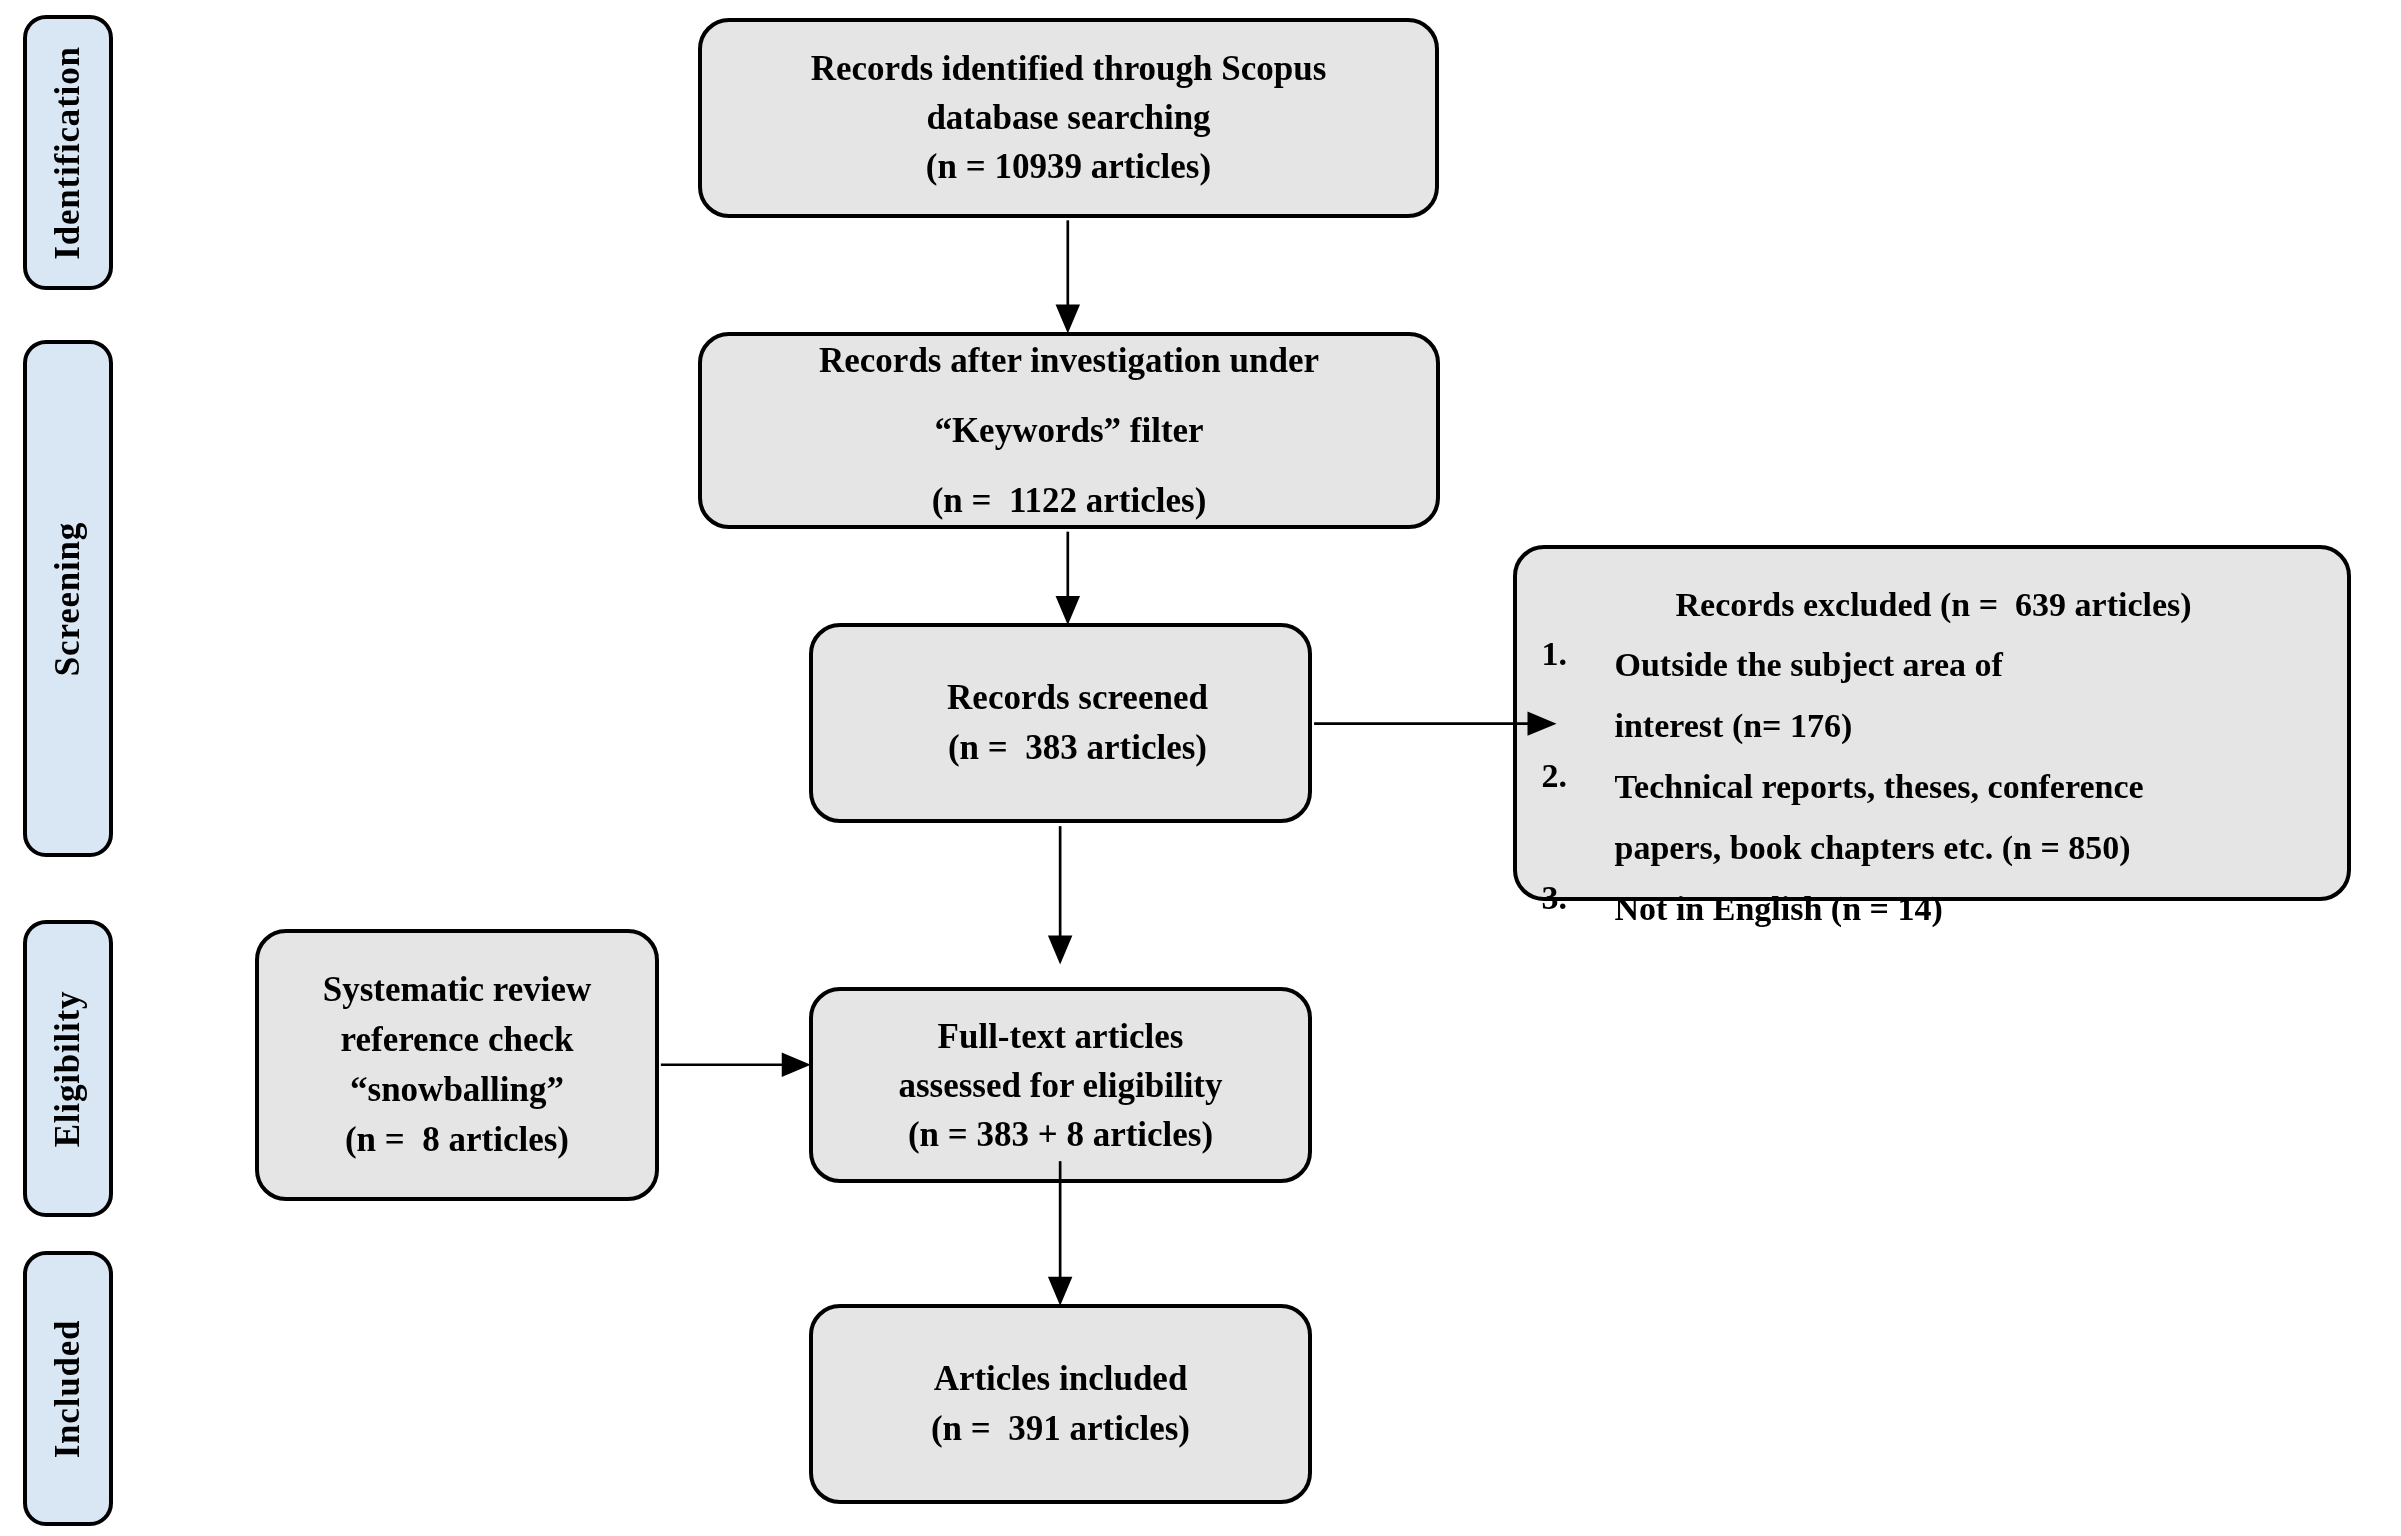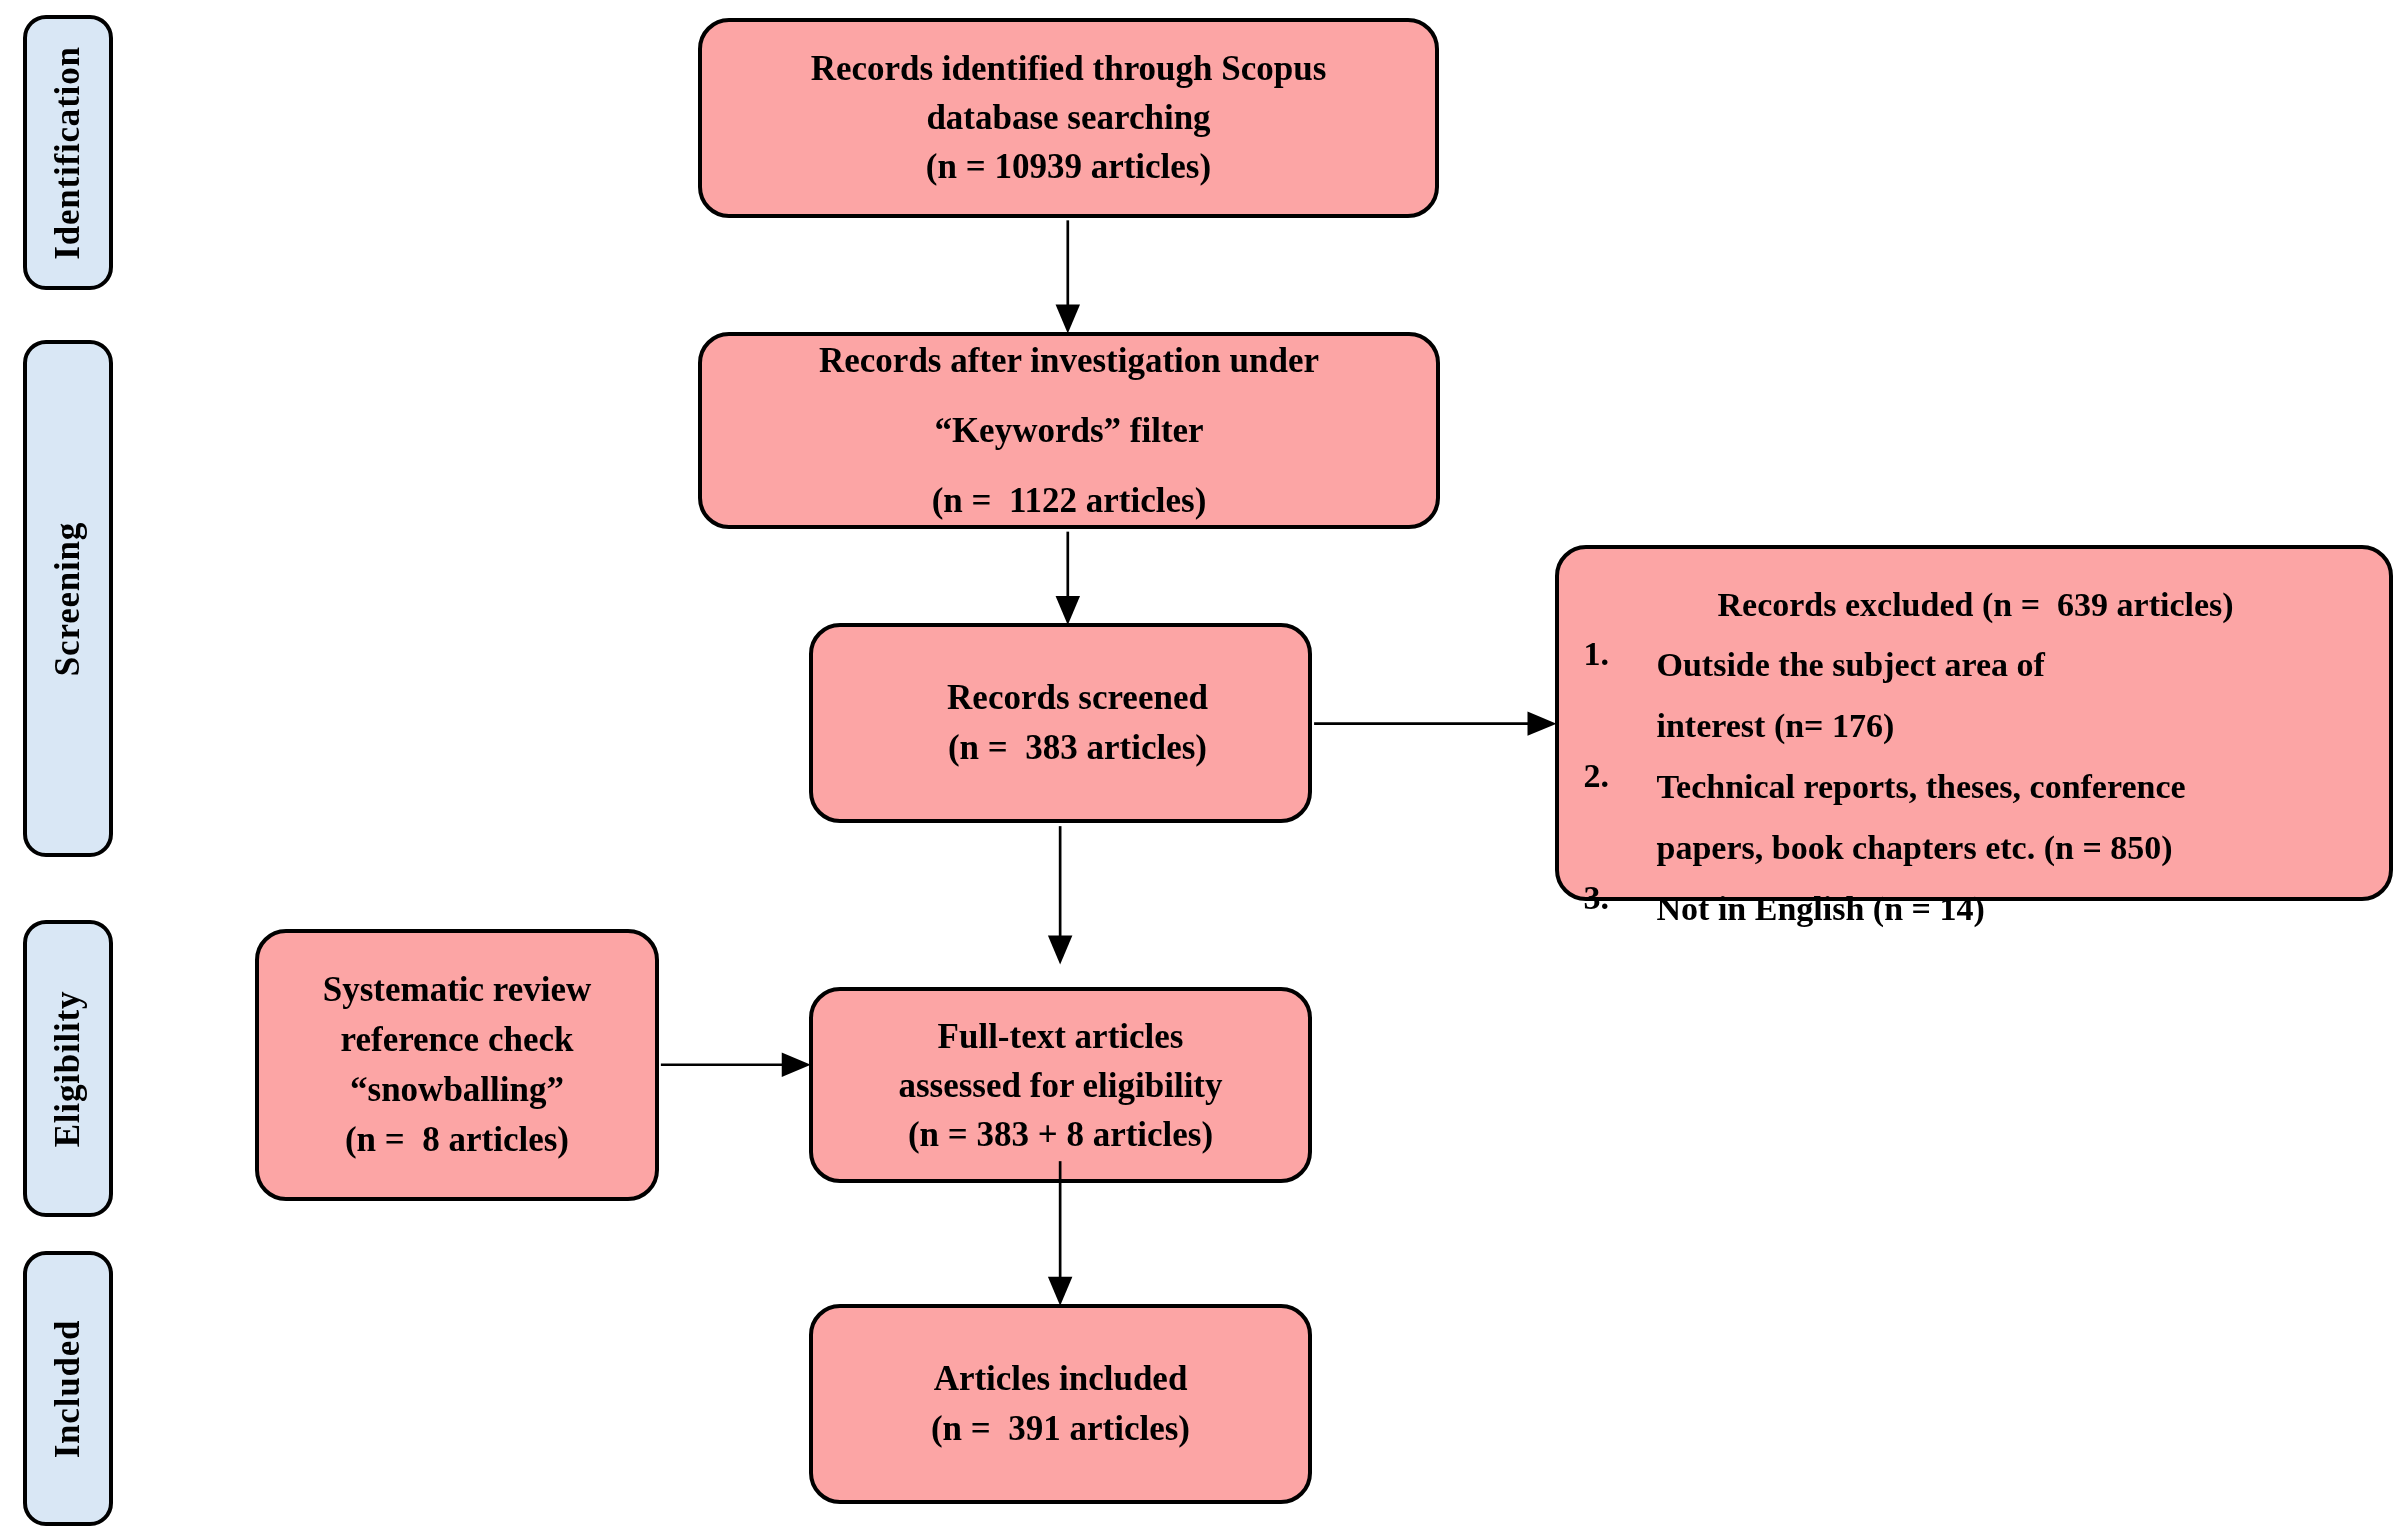--- a/index.html
+++ b/index.html
@@ -23,21 +23,21 @@
   }
   .phase .vlabel{
     transform:rotate(-90deg);
     white-space:nowrap;
     font-size:35px;
     letter-spacing:0.8px;
   }
   
   .fbox{
     position:absolute;
-    background:#fca5a5;
+    background:#e5e5e5;
     border:4.6px solid #000;
     border-radius:31px;
     box-sizing:border-box;
     display:flex;flex-direction:column;
     align-items:center;justify-content:center;
     text-align:center;
   }
   .fbox .ln{white-space:pre-wrap;font-size:35px;line-height:49px;}
   .fbox.small .ln{font-size:35px;line-height:50px;}
   .fbox.snow .ln{font-size:35px;line-height:50px;}
@@ -91,21 +91,21 @@
     <div class="ln">Records after investigation under</div>
     <div class="ln">“Keywords” filter</div>
     <div class="ln">(n =  1122 articles)</div>
   </div>
 
   <div class="fbox small" style="left:809px;top:623px;width:503px;height:200px;padding-left:34px;">
     <div class="ln">Records screened</div>
     <div class="ln">(n =  383 articles)</div>
   </div>
 
-  <div class="fbox excluded" style="left:1555px;top:545px;width:838px;height:356px;">
+  <div class="fbox excluded" style="left:1513px;top:545px;width:838px;height:356px;">
     <div class="ex-title">Records excluded (n =  639 articles)</div>
     <div class="ex-item">
       <div class="ex-num">1.</div>
       <div class="ex-lines">
         <div class="ln">Outside the subject area of</div>
         <div class="ln">interest (n= 176)</div>
       </div>
     </div>
     <div class="ex-item">
       <div class="ex-num">2.</div>

